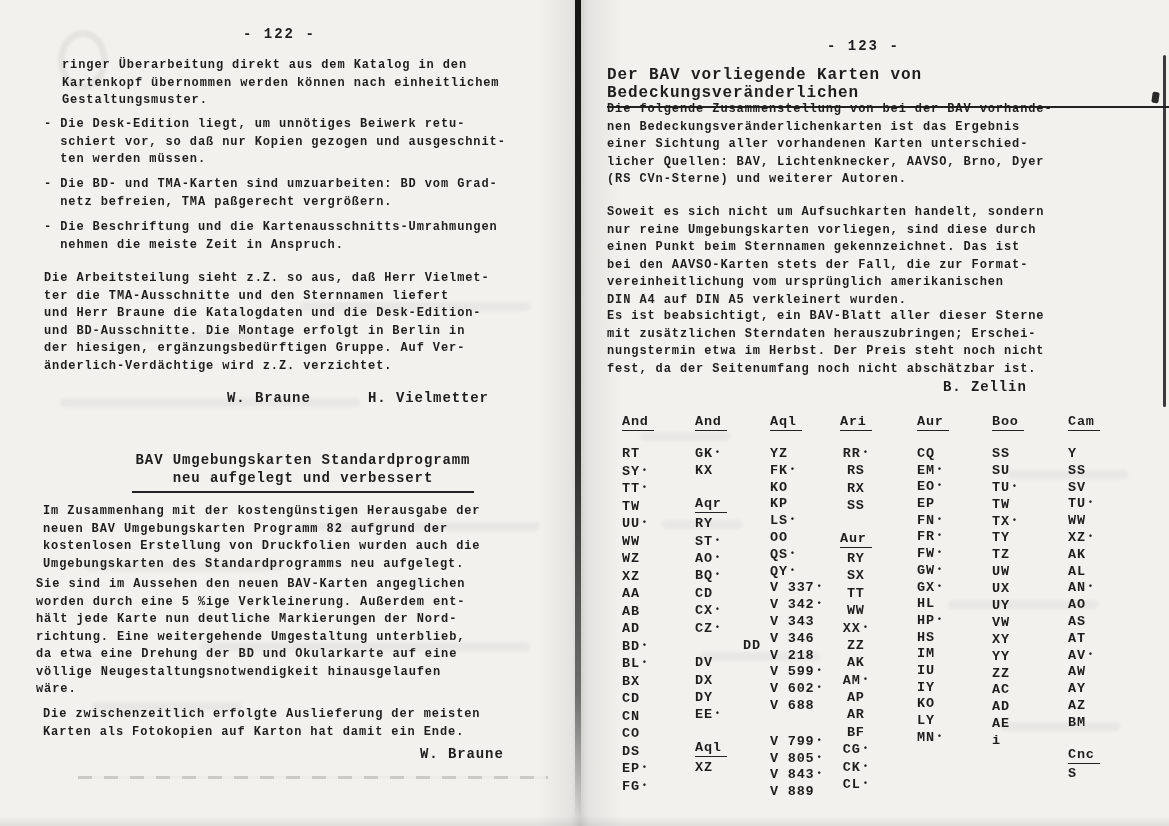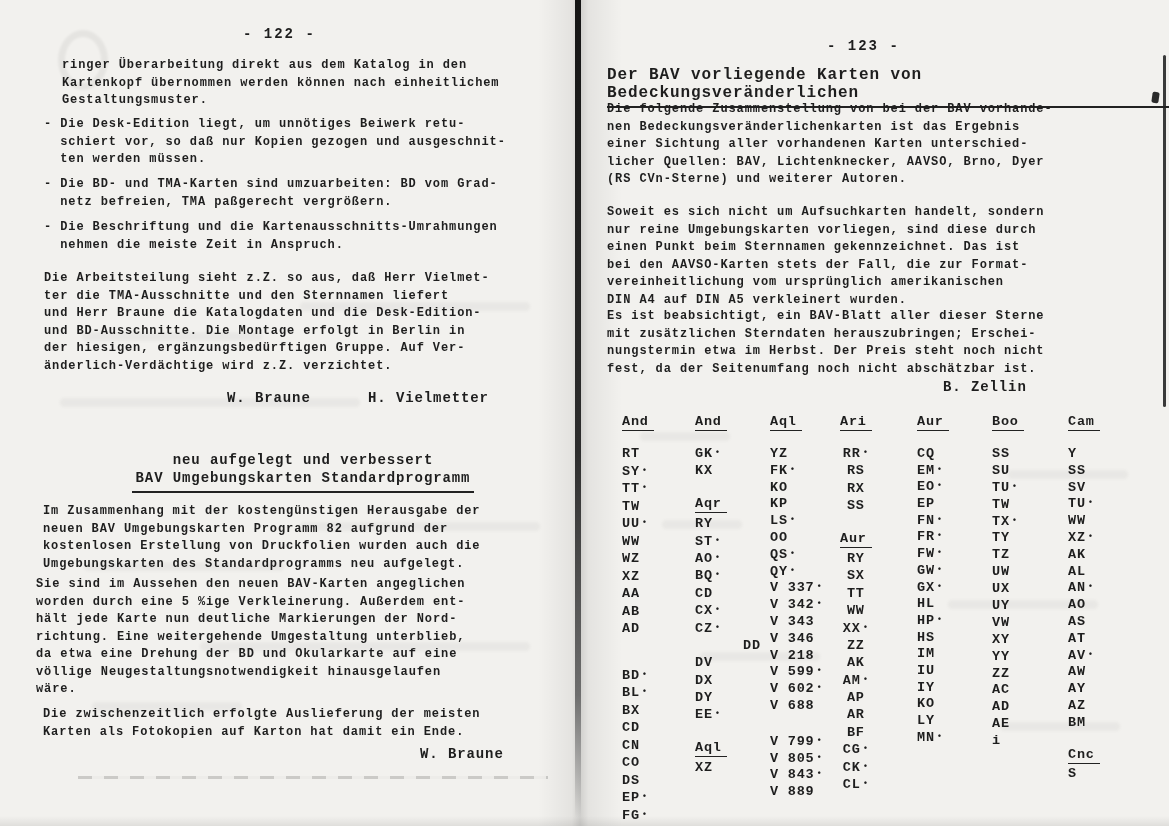--- a/index.html
+++ b/index.html
@@ -80,22 +80,22 @@
 und Herr Braune die Katalogdaten und die Desk-Edition-
 und BD-Ausschnitte. Die Montage erfolgt in Berlin in
 der hiesigen, ergänzungsbedürftigen Gruppe. Auf Ver-
 änderlich-Verdächtige wird z.Z. verzichtet.</div>
 
     <div class="sig" style="left:227px;top:390px">W. Braune</div>
     <div class="sig" style="left:368px;top:390px">H. Vielmetter</div>
 
     <div class="heading">
       <span class="hwrap">
+        <span style="display:block">BAV Umgebungskarten Standardprogramm</span>
         <span style="display:block">neu aufgelegt und verbessert</span>
-        <span style="display:block">BAV Umgebungskarten Standardprogramm</span>
       </span>
     </div>
 
     <div class="para" style="left:43px;top:503px">Im Zusammenhang mit der kostengünstigen Herausgabe der
 neuen BAV Umgebungskarten Programm 82 aufgrund der
 kostenlosen Erstellung von Druckfolien wurden auch die
 Umgebungskarten des Standardprogramms neu aufgelegt.</div>
     <div class="para" style="left:36px;top:576px">Sie sind im Aussehen den neuen BAV-Karten angeglichen
 worden durch eine 5 %ige Verkleinerung. Außerdem ent-
 hält jede Karte nun deutliche Markierungen der Nord-
@@ -138,21 +138,21 @@
           <div class="trow" style="height: 17.5px;">SY<span class="dot">•</span></div>
           <div class="trow" style="height: 17.5px;">TT<span class="dot">•</span></div>
           <div class="trow" style="height: 17.5px;">TW</div>
           <div class="trow" style="height: 17.5px;">UU<span class="dot">•</span></div>
           <div class="trow" style="height: 17.5px;">WW</div>
           <div class="trow" style="height: 17.5px;">WZ</div>
           <div class="trow" style="height: 17.5px;">XZ</div>
           <div class="trow" style="height: 17.5px;">AA</div>
           <div class="trow" style="height: 17.5px;">AB</div>
           <div class="trow" style="height: 17.5px;">AD</div>
-          <div class="trow" style="height: 17.5px; margin-top: 29px;">BD<span class="dot">•</span></div>
+          <div class="trow" style="height: 17.5px;">BD<span class="dot">•</span></div>
           <div class="trow" style="height: 17.5px;">BL<span class="dot">•</span></div>
           <div class="trow" style="height: 17.5px;">BX</div>
           <div class="trow" style="height: 17.5px;">CD</div>
           <div class="trow" style="height: 17.5px;">CN</div>
           <div class="trow" style="height: 17.5px;">CO</div>
           <div class="trow" style="height: 17.5px;">DS</div>
           <div class="trow" style="height: 17.5px;">EP<span class="dot">•</span></div>
           <div class="trow" style="height: 17.5px;">FG<span class="dot">•</span></div>
         </div>
         <div class="tcol" style="left: 695px;">

